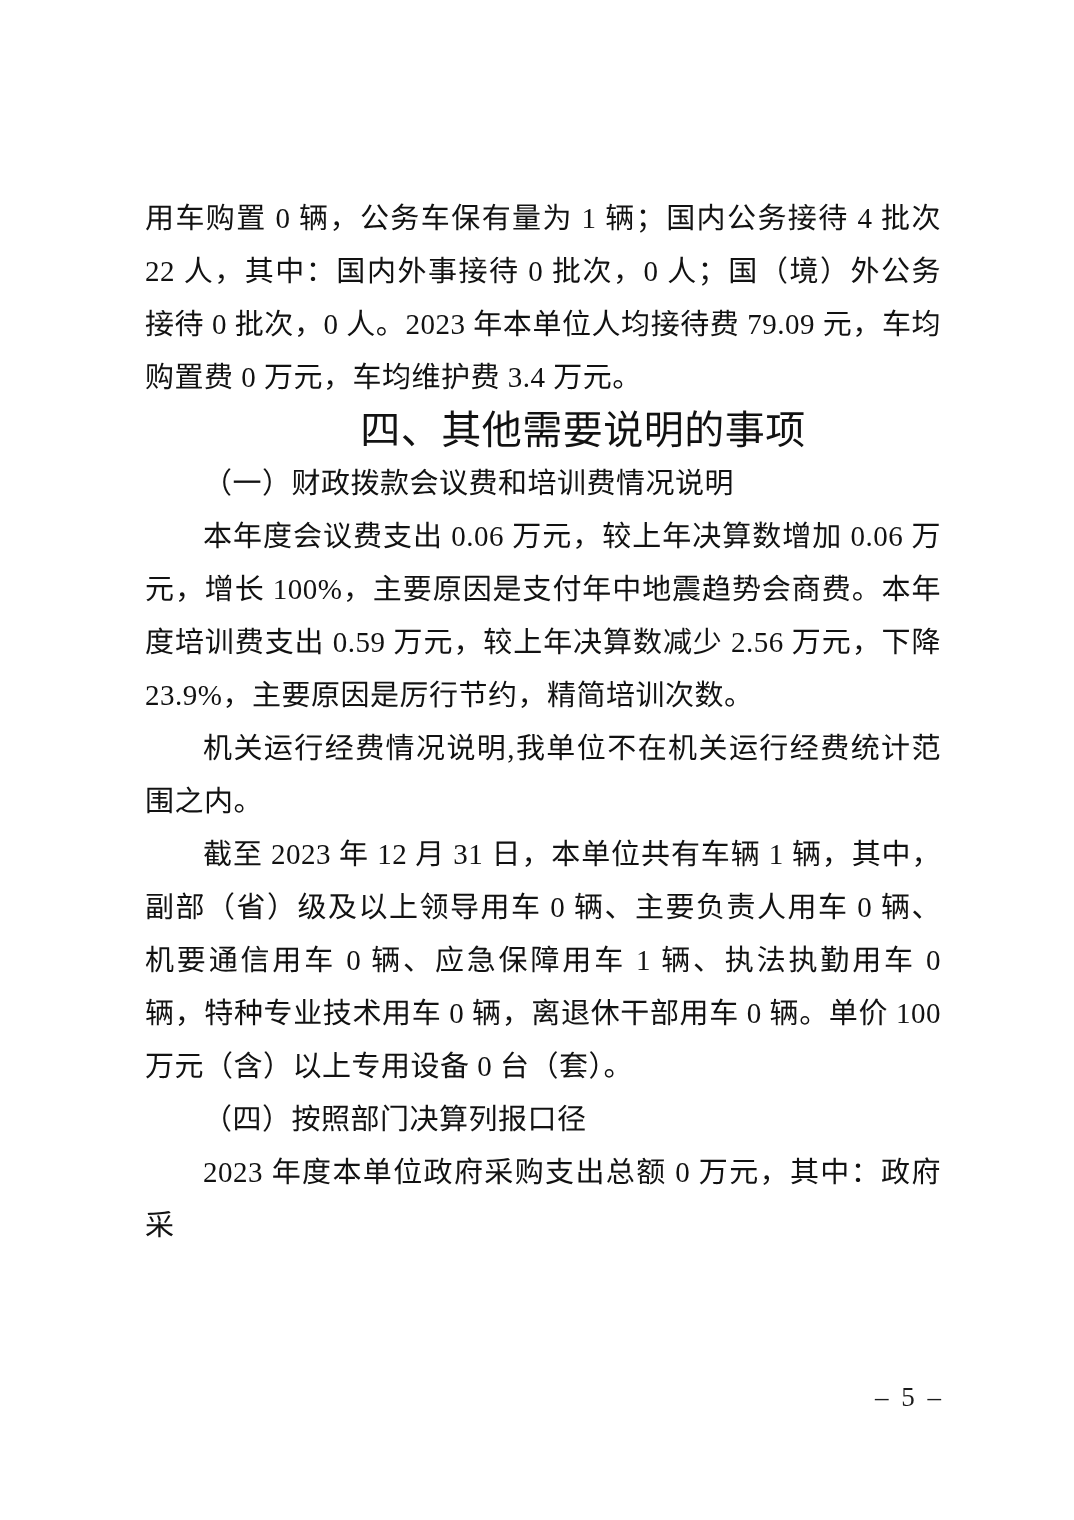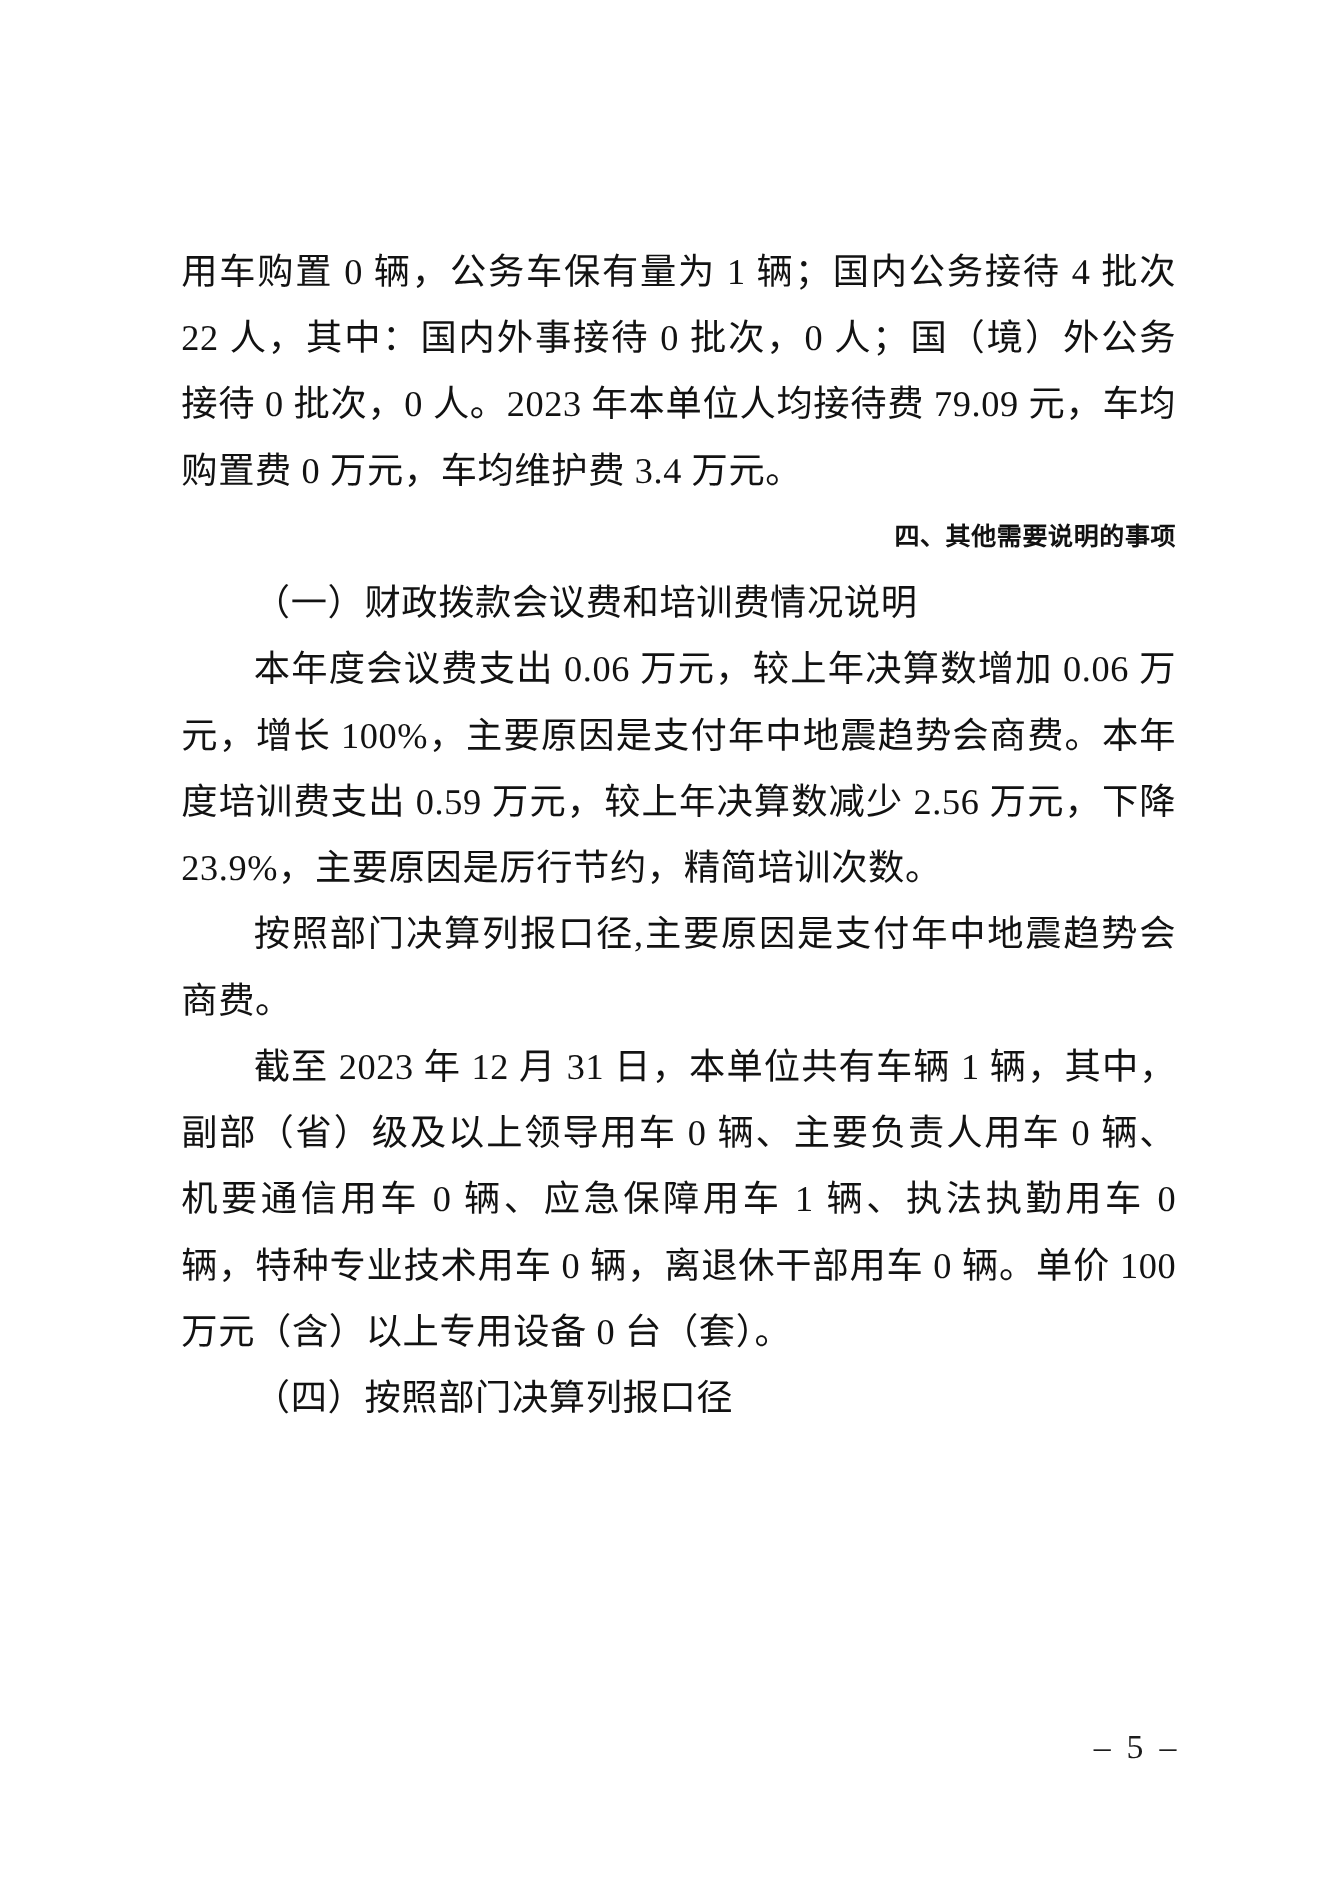--- a/index.html
+++ b/index.html
@@ -33,24 +33,24 @@
     text-indent: 2em;
   }
   .content p.no-indent {
     text-indent: 0;
   }
   .sec-title {
     margin: 0;
     padding: 0;
     text-indent: 2em;
     font-family: "Liberation Sans", "DejaVu Sans", sans-serif;
-    font-weight: 700;
-    font-size: 20px;
+    font-weight: 400;
+    font-size: 40px;
     line-height: 53px;
-    text-align: right;
+    text-align: center;
   }
   .sub-title {
     text-indent: 2em;
   }
   .page-number {
     position: absolute;
     top: 1382px;
     right: 130px;
     font-size: 27px;
     line-height: 30px;
@@ -69,25 +69,26 @@
 
     <p class="no-indent">用车购置 0 辆，公务车保有量为 1 辆；国内公务接待 4 批次 22 人，其中：国内外事接待 0 批次，0 人；国（境）外公务接待 0 批次，0 人。2023 年本单位人均接待费 79.09 元，车均购置费 0 万元，车均维护费 3.4 万元。</p>
 
     <h2 class="sec-title">四、其他需要说明的事项</h2>
 
     <p class="sub-title">（一）财政拨款会议费和培训费情况说明</p>
 
     <p>本年度会议费支出 0.06 万元，较上年决算数增加 0.06 万元，增长 100%，主要原因是支付年中地震趋势会商费。本年度培训费支出 0.59 万元，较上年决算数减少 2.56 万元，下降 23.9%，主要原因是厉行节约，精简培训次数。</p>
 
 
-    <p>按照部门决算列报口径,主要原因是支付年中地震趋势会商费。</p>
+    <p>机关运行经费情况说明,我单位不在机关运行经费统计范围之内。</p>
 
 
     <p>截至 2023 年 12 月 31 日，本单位共有车辆 1 辆，其中，副部（省）级及以上领导用车 0 辆、主要负责人用车 0 辆、机要通信用车 0 辆、应急保障用车 1 辆、执法执勤用车 0 辆，特种专业技术用车 0 辆，离退休干部用车 0 辆。单价 100 万元（含）以上专用设备 0 台（套）。</p>
 
     <p class="sub-title">（四）按照部门决算列报口径</p>
 
+    <p>2023 年度本单位政府采购支出总额 0 万元，其中：政府采</p>
 
   </div>
 
   <div class="page-number">– 5 –</div>
 
 </div>
 
 </body></html>

